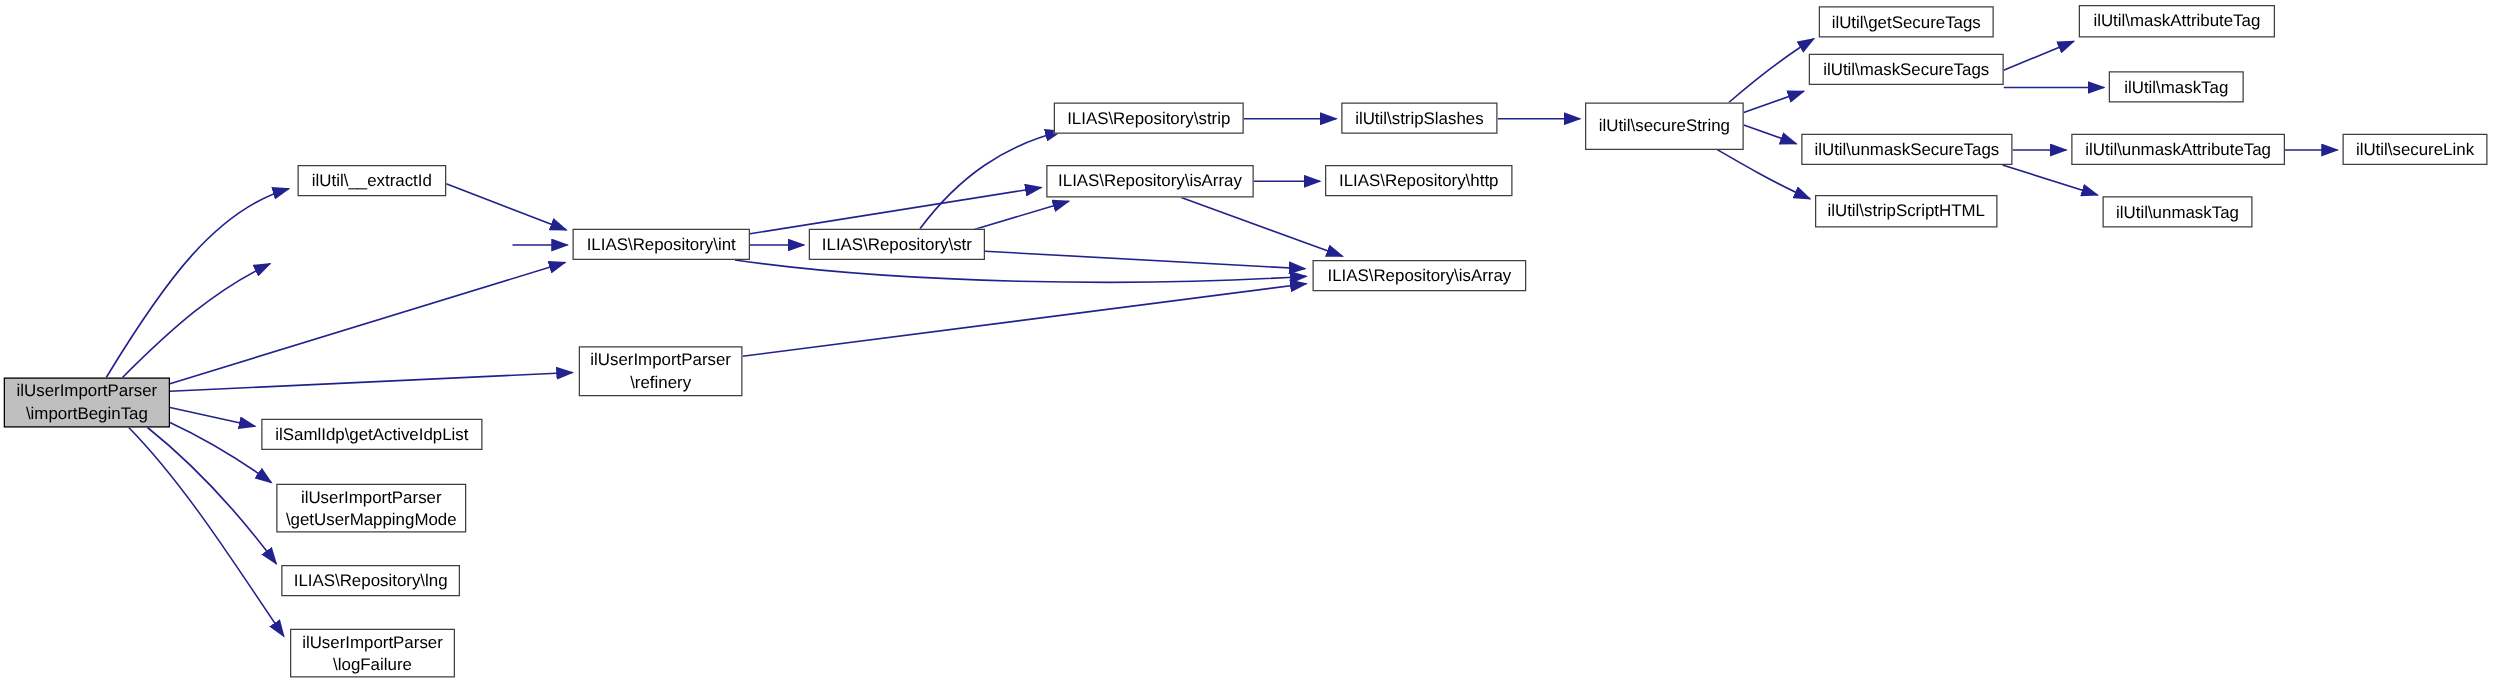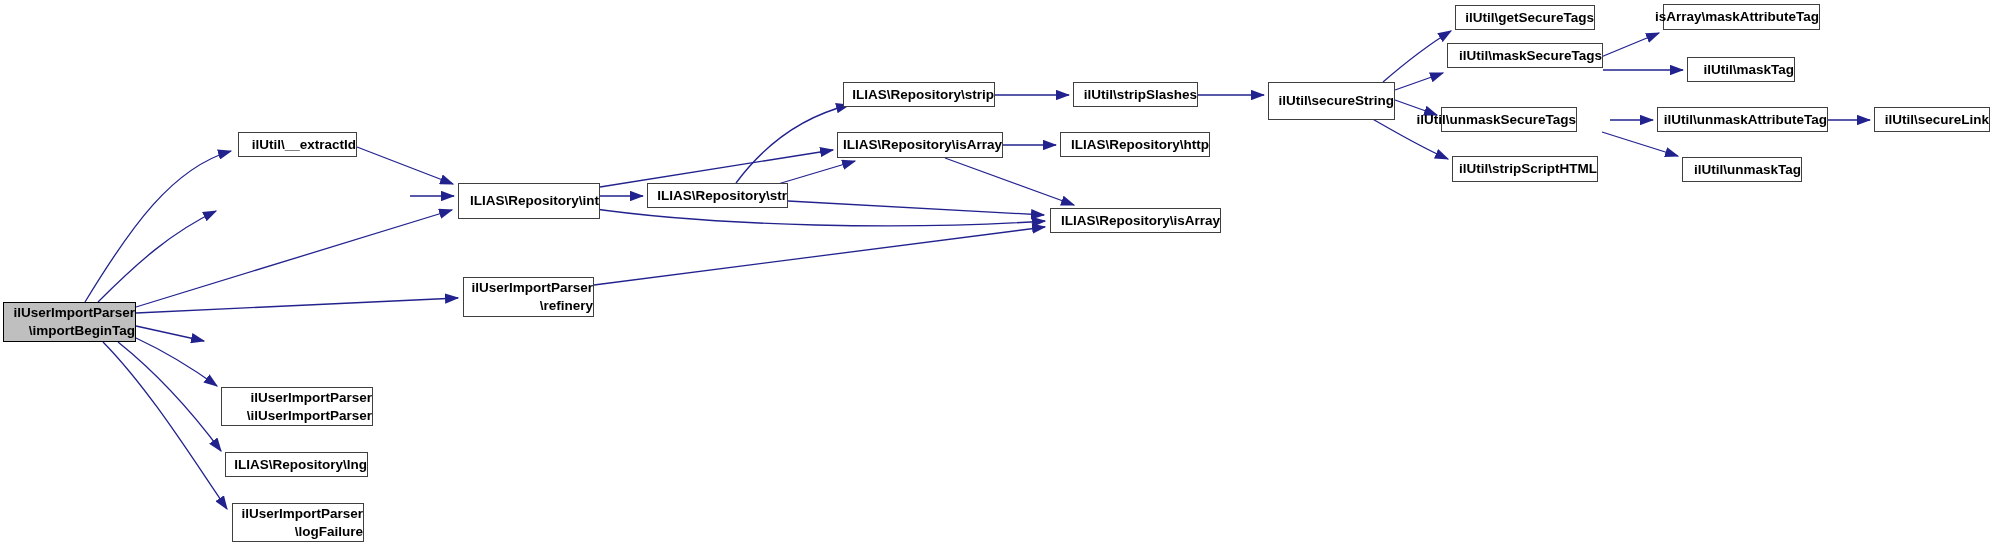--- a/index.html
+++ b/index.html
@@ -27,26 +27,25 @@
   .node{
     position:absolute;
     box-sizing:border-box;
     background:var(--node-fill,#ffffff);
     border:1.5px solid var(--node-border,#3f3f3f);
     color:var(--text,#000000);
     font-size:13.5px;
     line-height:1.33;
     display:flex;
     flex-direction:column;
-    align-items:flex-end;
+    align-items:center;
     justify-content:center;
     text-align:center;
     white-space:nowrap;
     cursor:pointer;
-    font-weight:bold;
   }
   .node.hl{
     background:var(--hl-fill,#bfbfbf);
     border-color:#000000;
   }
   .node span{display:block;}
   .node span:empty{display:none;}
 </style>
 </head>
 <body>
@@ -91,21 +90,21 @@
     <path class="edge" d="M 594,285 L 1045,227" marker-end="url(#arrow)" stroke="#22228e"></path>
   </svg>
 
   <div class="node hl" style="left:3px;top:302px;width:133px;height:40px">
     <span>ilUserImportParser</span>
     <span>\importBeginTag</span>
   </div>
   <div class="node" style="left:238px;top:132px;width:119px;height:25px">
     <span>ilUtil\__extractId</span>
   </div>
-  <div class="node" style="left:458px;top:183px;width:142px;height:36px">
+  <div class="node" style="left:458px;top:183px;width:142px;height:25px">
     <span>ILIAS\Repository\int</span>
   </div>
   <div class="node" style="left:647px;top:183px;width:141px;height:25px">
     <span>ILIAS\Repository\str</span>
   </div>
   <div class="node" style="left:843px;top:82px;width:152px;height:25px">
     <span>ILIAS\Repository\strip</span>
   </div>
   <div class="node" style="left:1073px;top:82px;width:125px;height:25px">
     <span>ilUtil\stripSlashes</span>
@@ -121,48 +120,51 @@
   </div>
   <div class="node" style="left:1268px;top:82px;width:127px;height:38px">
     <span>ilUtil\secureString</span>
   </div>
   <div class="node" style="left:1455px;top:5px;width:140px;height:25px">
     <span>ilUtil\getSecureTags</span>
   </div>
   <div class="node" style="left:1447px;top:43px;width:156px;height:25px">
     <span>ilUtil\maskSecureTags</span>
   </div>
-  <div class="node" style="left:1441px;top:107px;width:136px;height:25px">
+  <div class="node" style="left:1441px;top:107px;width:169px;height:25px">
     <span>ilUtil\unmaskSecureTags</span>
   </div>
   <div class="node" style="left:1452px;top:156px;width:146px;height:26px">
     <span>ilUtil\stripScriptHTML</span>
   </div>
   <div class="node" style="left:1663px;top:4px;width:157px;height:26px">
-    <span>isArray\maskAttributeTag</span>
+    <span>ilUtil\maskAttributeTag</span>
   </div>
   <div class="node" style="left:1687px;top:57px;width:108px;height:25px">
     <span>ilUtil\maskTag</span>
   </div>
   <div class="node" style="left:1657px;top:107px;width:171px;height:25px">
     <span>ilUtil\unmaskAttributeTag</span>
   </div>
   <div class="node" style="left:1874px;top:107px;width:116px;height:25px">
     <span>ilUtil\secureLink</span>
   </div>
   <div class="node" style="left:1682px;top:157px;width:120px;height:25px">
     <span>ilUtil\unmaskTag</span>
   </div>
   <div class="node" style="left:463px;top:277px;width:131px;height:40px">
     <span>ilUserImportParser</span>
     <span>\refinery</span>
   </div>
+  <div class="node" style="left:209px;top:335px;width:177px;height:25px">
+    <span>ilSamlIdp\getActiveIdpList</span>
+  </div>
   <div class="node" style="left:221px;top:387px;width:152px;height:39px">
     <span>ilUserImportParser</span>
-    <span>\ilUserImportParser</span>
+    <span>\getUserMappingMode</span>
   </div>
   <div class="node" style="left:225px;top:452px;width:143px;height:25px">
     <span>ILIAS\Repository\lng</span>
   </div>
   <div class="node" style="left:232px;top:503px;width:132px;height:39px">
     <span>ilUserImportParser</span>
     <span>\logFailure</span>
   </div>
 
 </div>

